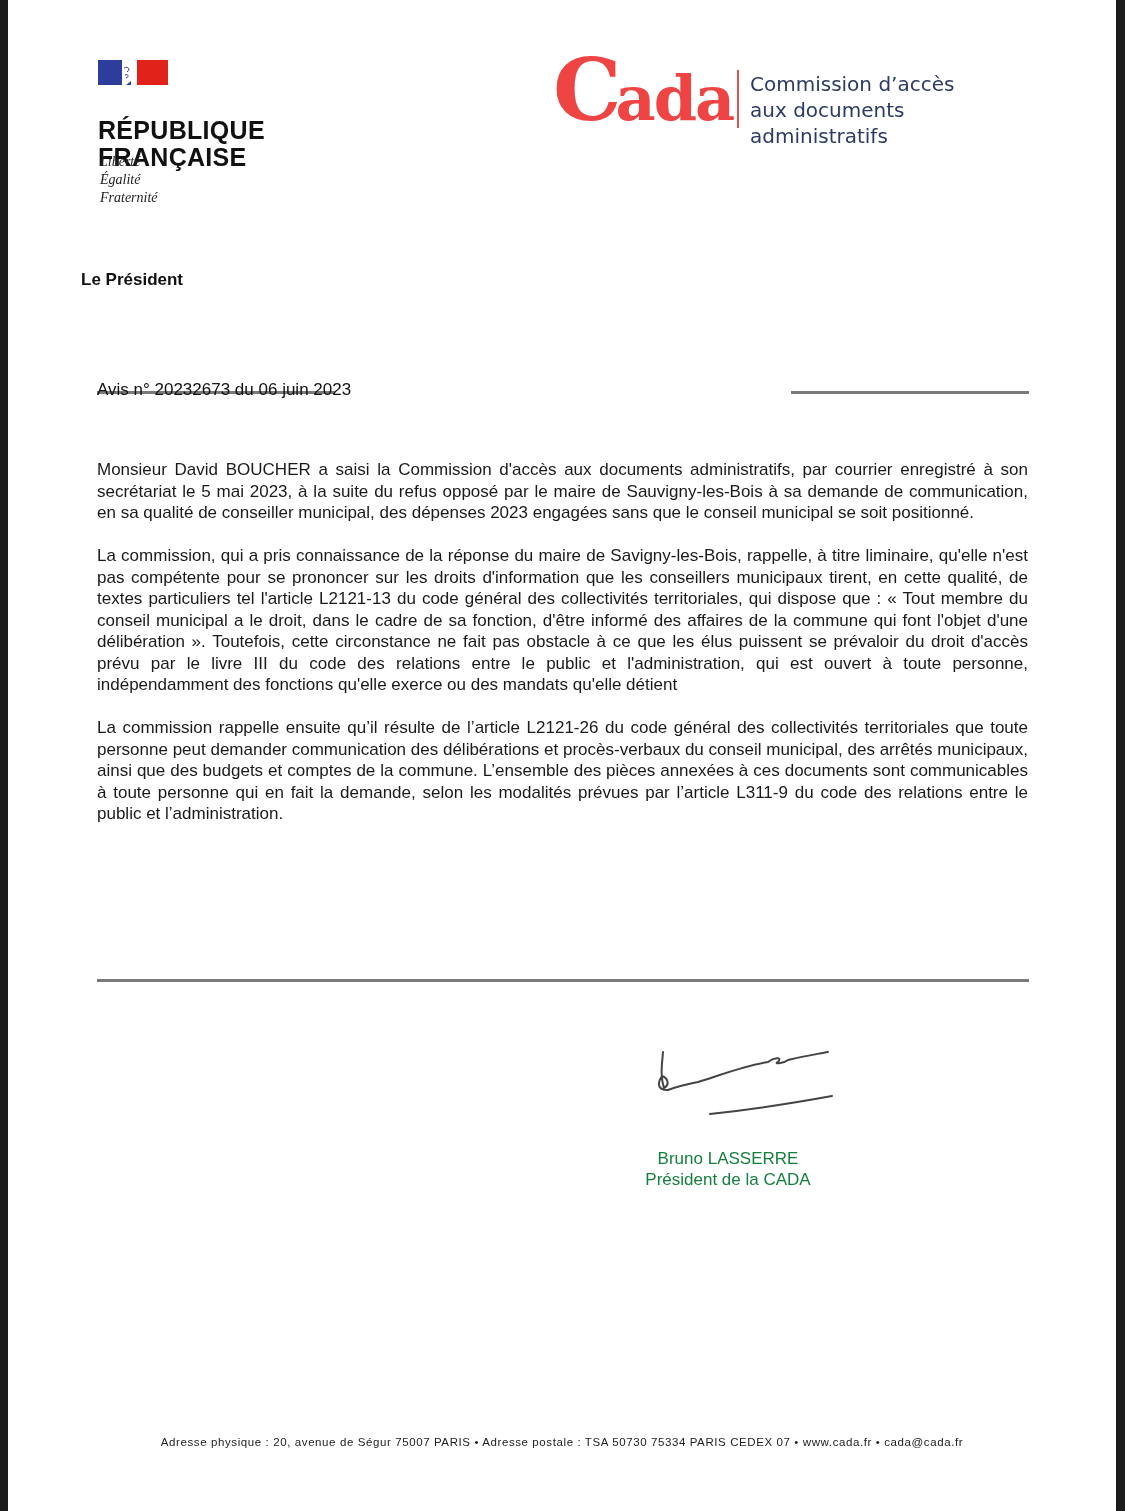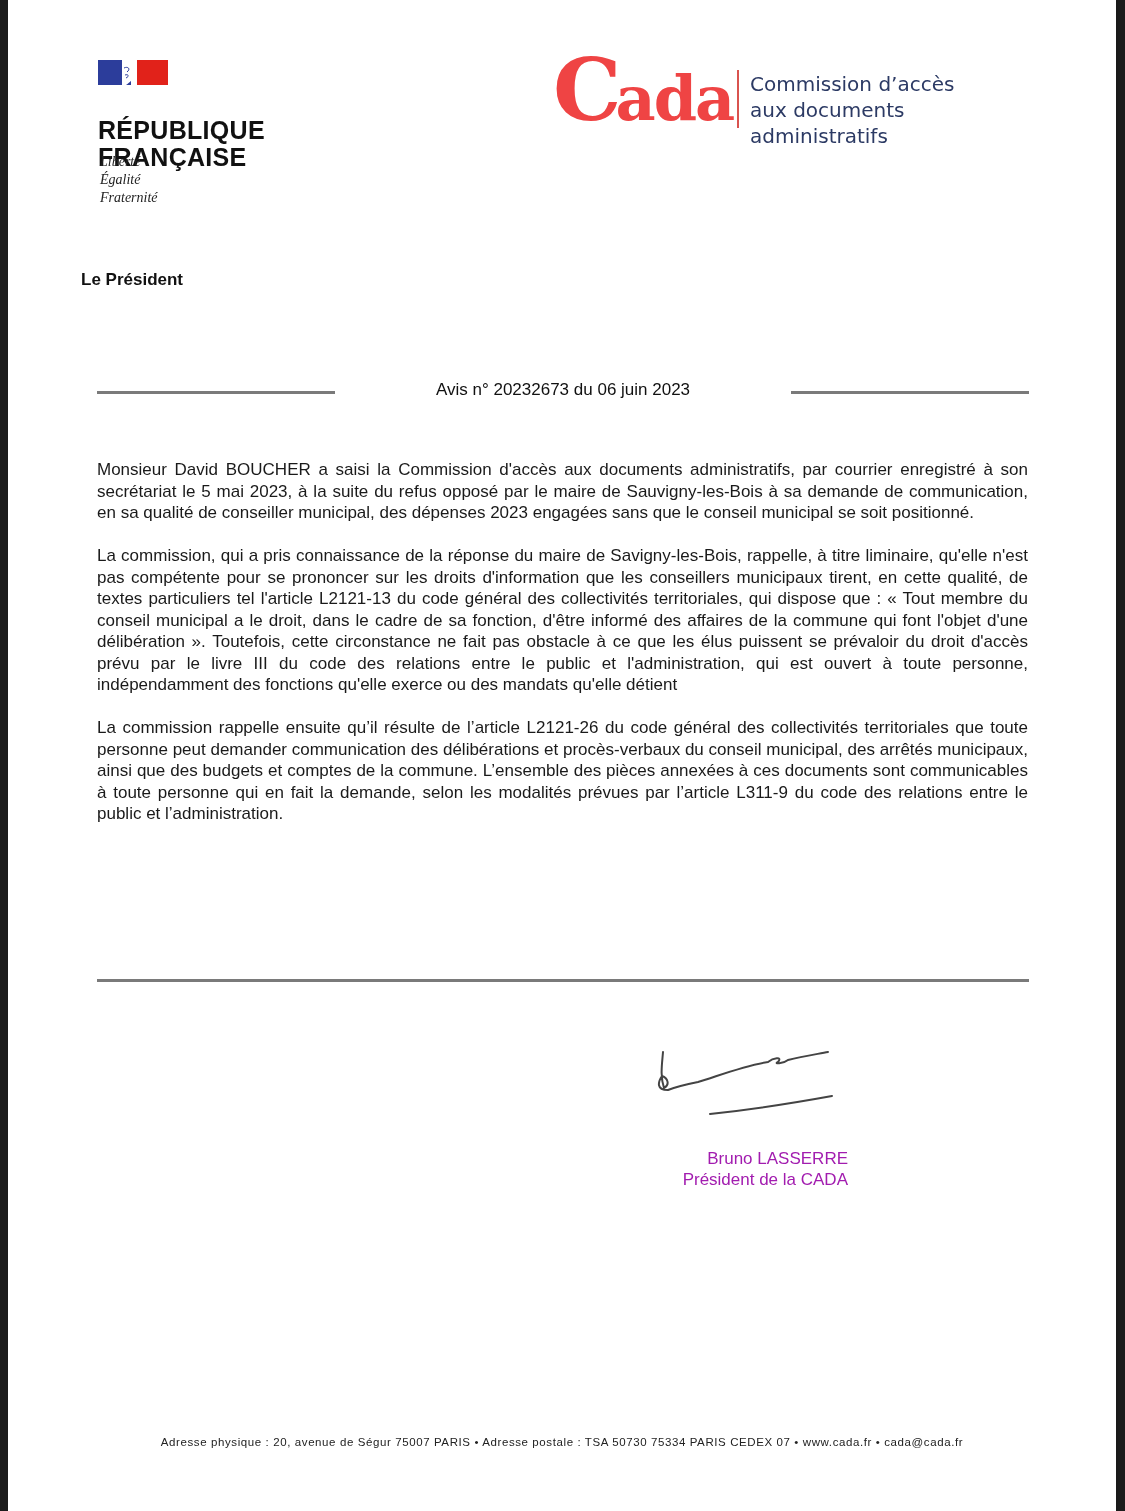--- a/index.html
+++ b/index.html
@@ -38,32 +38,32 @@
     font-size:20px; line-height:26px; color:#2c3a64; white-space:pre-line;
   }
   .sender {
     position:absolute; left:73px; top:270px; font-weight:bold; font-size:17px; color:#111;
   }
   .avis-row { position:absolute; left:89px; top:380px; width:932px; height:24px; }
   .avis-line { position:absolute; top:11px; height:3px; background:#7a7a7a; }
   .avis-line.left { left:0; width:238px; }
   .avis-line.right { right:0; width:238px; }
   .avis-title {
-    position:absolute; left:0; right:0; top:0; text-align:center; font-size:17px; color:#111;
+    position:absolute; left:0; right:0; top:0; text-align:left; font-size:17px; color:#111;
   }
   .body {
     position:absolute; left:89px; top:430px; width:931px; font-size:17px; line-height:21.5px;
     color:#1a1a1a; text-align:justify;margin-top:29px;
   }
   .body p { margin:0 0 21.5px 0; }
   .bottom-rule { position:absolute; left:89px; top:979px; width:932px; height:3px; background:#7a7a7a; }
   .signature { position:absolute; left:640px; top:1040px; width:190px; height:85px; }
   .signer {
-    position:absolute; left:600px; top:1148px; width:240px; text-align:right;
-    font-size:17px; line-height:21px; color:#a21caf;
+    position:absolute; left:600px; top:1148px; width:240px; text-align:center;
+    font-size:17px; line-height:21px; color:#15803d;
   }
   .footer {
     position:absolute; left:0; width:1108px; top:1436px; text-align:center;
     font-size:11.5px; color:#222; letter-spacing:0.6px;
   }
 </style>
 </head>
 <body>
 
 <div class="page">

